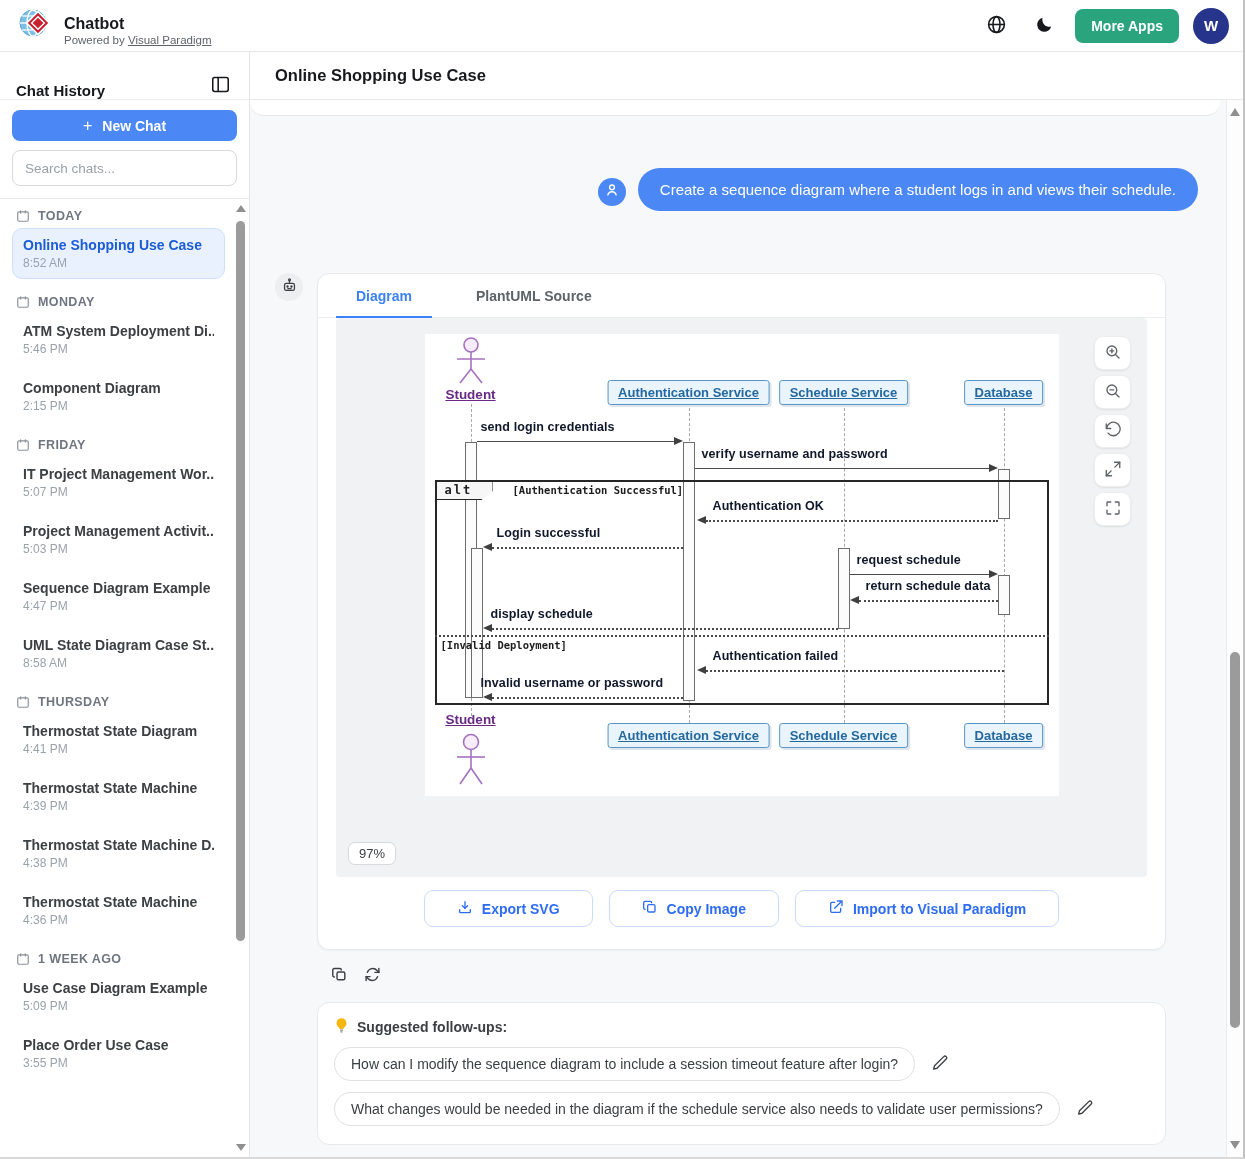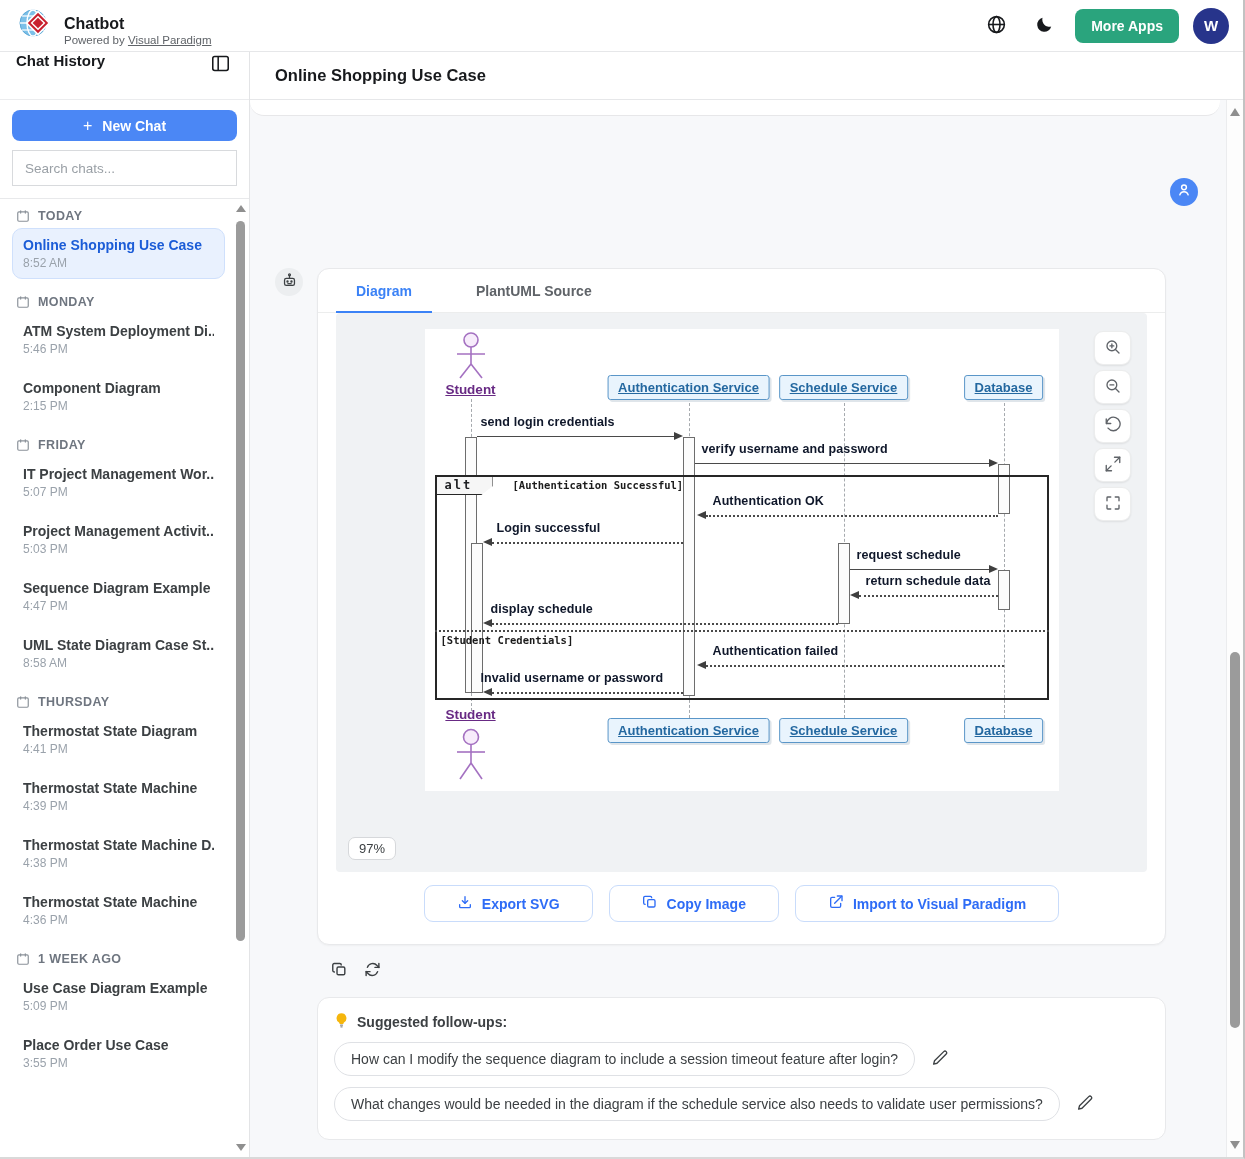--- a/index.html
+++ b/index.html
@@ -15,26 +15,26 @@
   .brand-text .t2 a-like, .powered-link { text-decoration:underline; color:#5f6368; cursor:pointer; }
   .top-right { display:flex; align-items:center; gap:14px; }
   .icon-btn { width:34px; height:34px; display:flex; align-items:center; justify-content:center; background:none; border:none; cursor:pointer; border-radius:8px; }
   .more-apps { background:#2aa47d; color:#fff; font-weight:bold; font-size:14px; border:none; border-radius:8px; padding:9px 16px; cursor:pointer; font-family:inherit; }
   .avatar-w { width:36px; height:36px; border-radius:50%; background:#27348b; color:#fff; font-weight:bold; font-size:15px; display:flex; align-items:center; justify-content:center; }
 
   .body-row { flex:1; display:flex; min-height:0; }
 
   
   .sidebar { width:250px; flex:0 0 250px; border-right:1px solid #e3e4e6; display:flex; flex-direction:column; background:#fff; min-height:0; }
-  .sb-header { height:48px; flex:0 0 48px; display:flex; align-items:flex-start; justify-content:space-between; padding:0 16px; border-bottom:1px solid #ebecee;gap:40px; }
+  .sb-header { height:48px; flex:0 0 48px; display:flex; align-items:flex-end; justify-content:space-between; padding:0 16px; border-bottom:1px solid #ebecee;gap:40px; }
   .sb-title { font-size:15px; font-weight:bold; color:#17191c; }
   .sb-controls { padding:10px 12px 12px; }
   .new-chat { width:100%; height:31px; background:#4b87f5; border:none; border-radius:8px; color:#fff; font-size:14px; font-weight:bold; cursor:pointer; display:flex; align-items:center; justify-content:center; gap:10px; font-family:inherit; }
   .new-chat .plus { font-size:16px; font-weight:normal; }
-  .sb-search { width:100%; height:36px; margin-top:9px; border:1px solid #d8dadd; border-radius:0; padding:0 12px; font-size:13.5px; font-family:inherit; color:#202124; outline:none; }
+  .sb-search { width:100%; height:36px; margin-top:9px; border:1px solid #d8dadd; border-radius:8px; padding:0 12px; font-size:13.5px; font-family:inherit; color:#202124; outline:none; }
   .sb-search::placeholder { color:#9aa0a6; }
   .sb-list-wrap { flex:1; position:relative; border-top:1px solid #e8e9eb; overflow:hidden; }
   .chat-list { position:absolute; inset:0 18px 0 0; overflow:hidden; padding:2px 2px 0 8px; }
   .group-label { display:flex; align-items:center; gap:8px; color:#6f7680; font-size:12.5px; font-weight:bold; letter-spacing:.4px; margin:16px 8px 4px; }
   .group-label:first-child { margin-top:8px; }
   .g-ic { display:flex; }
   .chat-item { margin:5px 4px 6px; padding:8px 10px; border-radius:10px; border:1px solid transparent; cursor:pointer; }
   .chat-item .ci-title { font-size:14px; font-weight:bold; color:#3c4043; white-space:nowrap; overflow:hidden; }
   .chat-item .ci-time { font-size:12px; color:#9aa2ab; margin-top:3px; }
   .chat-item.active { background:#e9f1fe; border-color:#cfe0fc; }
@@ -299,20 +299,21 @@
 
           <div class="user-row">
             <div class="user-avatar">
               <span>
                 <svg width="16" height="16" viewBox="0 0 24 24" fill="none" stroke="#ffffff" stroke-width="2.2">
                     <circle cx="12" cy="8" r="3.6"></circle>
                     <path d="M5.5 20c1-4 4-5.5 6.5-5.5S17.5 16 18.5 20"></path>
                   </svg>
               </span>
             </div>
+            <div class="user-bubble">Create a sequence diagram where a student logs in and views their schedule.</div>
           </div>
 
           <div class="turn">
             <div class="bot-avatar">
               <span>
                 <svg width="17" height="17" viewBox="0 0 24 24" fill="none" stroke="#3c4043" stroke-width="1.8">
                     <rect x="5" y="9" width="14" height="10" rx="2.5"></rect>
                     <line x1="12" y1="9" x2="12" y2="5"></line>
                     <circle cx="12" cy="4" r="1.3"></circle>
                     <circle cx="9.2" cy="13.5" r="0.8" fill="#3c4043"></circle>
@@ -358,21 +359,21 @@
                     <div class="act" style="left:258px;top:108px;height:259px"></div>
                     <div class="act" style="left:413px;top:214px;height:81px"></div>
                     <div class="act" style="left:573px;top:135px;height:50px"></div>
                     <div class="act" style="left:573px;top:241px;height:40px"></div>
 
                     <div class="alt-frame">
                       <div class="alt-tag">alt</div>
                     </div>
                     <div class="guard" style="left:88px;top:150px">[Authentication Successful]</div>
                     <div class="alt-div"></div>
-                    <div class="guard" style="left:16px;top:305px">[Student Credentials]</div>
+                    <div class="guard" style="left:16px;top:305px">[Invalid Deployment]</div>
 
                     <div class="mlabel" style="left:56px;top:86px">send login credentials</div>
                     <div class="mline sol" style="left:52px;top:107px;width:197px"></div>
                     <div class="ah-r" style="left:249px;top:103px"></div>
 
                     <div class="mlabel" style="left:277px;top:113px">verify username and password</div>
                     <div class="mline sol" style="left:270px;top:134px;width:294px"></div>
                     <div class="ah-r" style="left:564px;top:130px"></div>
 
                     <div class="mlabel" style="left:288px;top:165px">Authentication OK</div>

